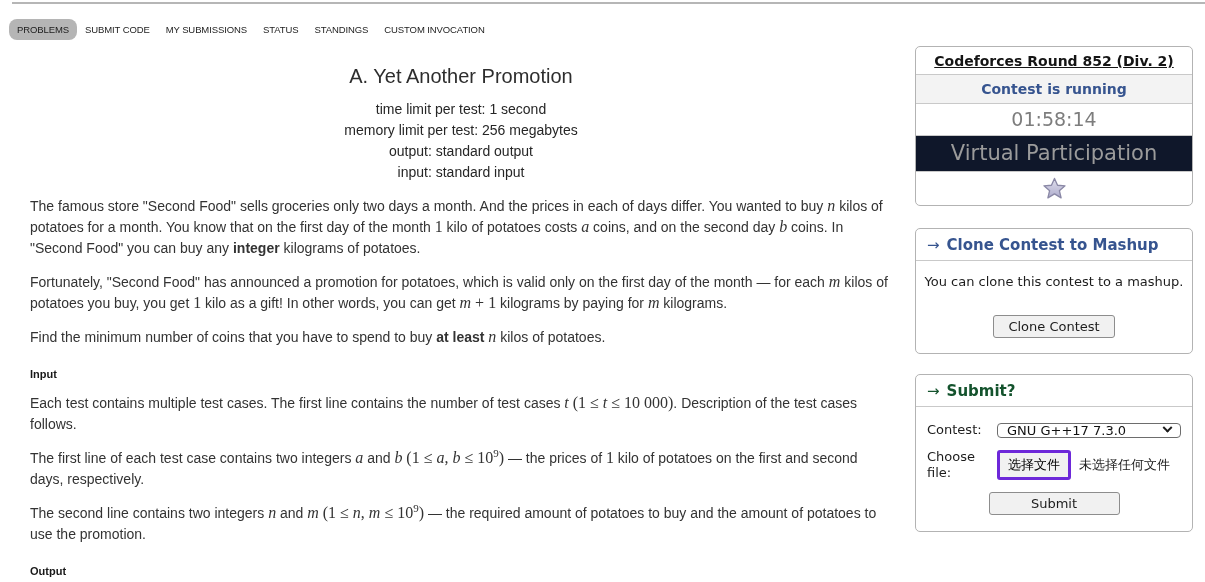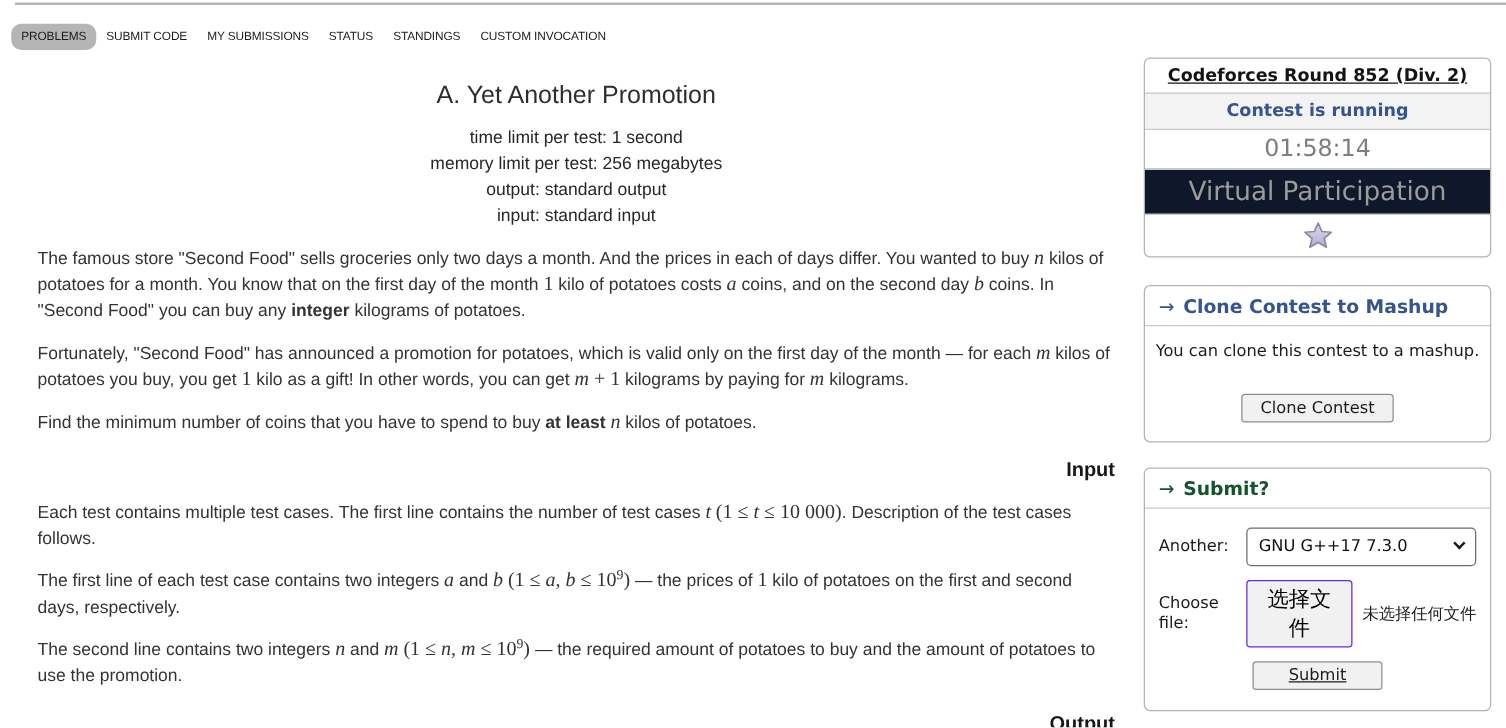--- a/index.html
+++ b/index.html
@@ -19,21 +19,21 @@
   }
   .tab.active { background:#b5b5b5; }
 
   
   .layout { display:flex; align-items:flex-start; }
   .problem { margin-left:30px; width:862px; }
   .p-header { text-align:center; margin-top:25px; }
   .p-title { font-size:20px; color:#2d2d2d; }
   .limits { margin-top:11px; font-size:14px; line-height:21px; color:#262626; }
   .stmt { font-size:14px; line-height:21px; margin:13px 0; color:#333; }
-  .section-title { font-size:16px; font-weight:bold; color:#181818; margin:20px 0 1px;text-align:right; }
+  .section-title { font-size:11px; font-weight:bold; color:#181818; margin:20px 0 1px; }
   .mv { font-family:"Liberation Serif","DejaVu Serif",serif; font-style:italic; font-size:16px; line-height:1; }
   .mm { font-family:"Liberation Serif","DejaVu Serif",serif; font-size:16px; line-height:1; }
   .sup { font-size:11px; vertical-align:super; line-height:0; }
   .bb { font-weight:bold;text-align:right; }
 
   
   .sidebar { width:278px; margin-left:auto; margin-right:12px; margin-top:6px;
              font-family:"DejaVu Sans","Liberation Sans",sans-serif; }
   .box { border:1px solid #b3b3b3; border-radius:5px; background:#fff; overflow:hidden; }
   .gap22 { height:22px; } .gap20 { height:20px; }
@@ -57,30 +57,30 @@
     border-radius:3px; padding:3px 14px; cursor:pointer;
   }
   .clone-btn { margin-top:26px; width:122px; }
 
   .submit-body { padding:15px 11px 16px; }
   .form-row { display:flex; align-items:center; margin-bottom:11px; }
   .form-label { width:70px; flex:none; font-size:13px; color:#1c1c1c; line-height:16px; }
   .select {
     flex:1; display:flex; justify-content:space-between; align-items:center;
     border:1.5px solid #6d6d6d; border-radius:4px; background:#fff;
-    font-size:13px; color:#111; padding:3px 9px; height:31px; cursor:pointer;
+    font-size:13px; color:#111; padding:3px 9px; height:15px; cursor:pointer;
   }
   .chevron { width:7px; height:7px; border-right:2px solid #1c1c1c; border-bottom:2px solid #1c1c1c;
              transform:rotate(45deg) translate(-2px,-2px); }
-  .file-btn { border:1px solid #6d28d9; background:#f1f1f1; border-radius:3px;
-              font-size:17px; padding:3px 8px; cursor:pointer;
+  .file-btn { border:3px solid #6d28d9; background:#f1f1f1; border-radius:3px;
+              font-size:13px; padding:3px 8px; cursor:pointer;
               font-family:"DejaVu Sans","Liberation Sans",sans-serif; }
   .file-status { margin-left:8px; font-size:13px; color:#1c1c1c; white-space:nowrap; }
   .submit-row { text-align:center; margin-bottom:0; display:block; }
-  .submit-btn { width:104px; padding:3px 10px;text-decoration:underline; }
+  .submit-btn { width:131px; padding:3px 10px; }
 </style>
 </head>
 <body>
 
 <div class="page">
   <div class="top-rule"></div>
 
   <nav class="tabbar">
       <div class="tab active">PROBLEMS</div>
       <div class="tab">SUBMIT CODE</div>
@@ -149,21 +149,21 @@
       </div>
 
       <div class="gap20"></div>
 
       <div class="box">
         <div class="caption" style="color: #14532d;">
           <span class="arrow">→</span><span>Submit?</span>
         </div>
         <div class="submit-body">
           <div class="form-row">
-            <div class="form-label">Another:</div>
+            <div class="form-label">Contest:</div>
             <div class="select">
               <span>GNU G++17 7.3.0</span>
               <span class="chevron"></span>
             </div>
           </div>
           <div class="form-row">
             <div class="form-label">Choose file:</div>
             <button class="file-btn">选择文件</button>
             <span class="file-status">未选择任何文件</span>
           </div>

